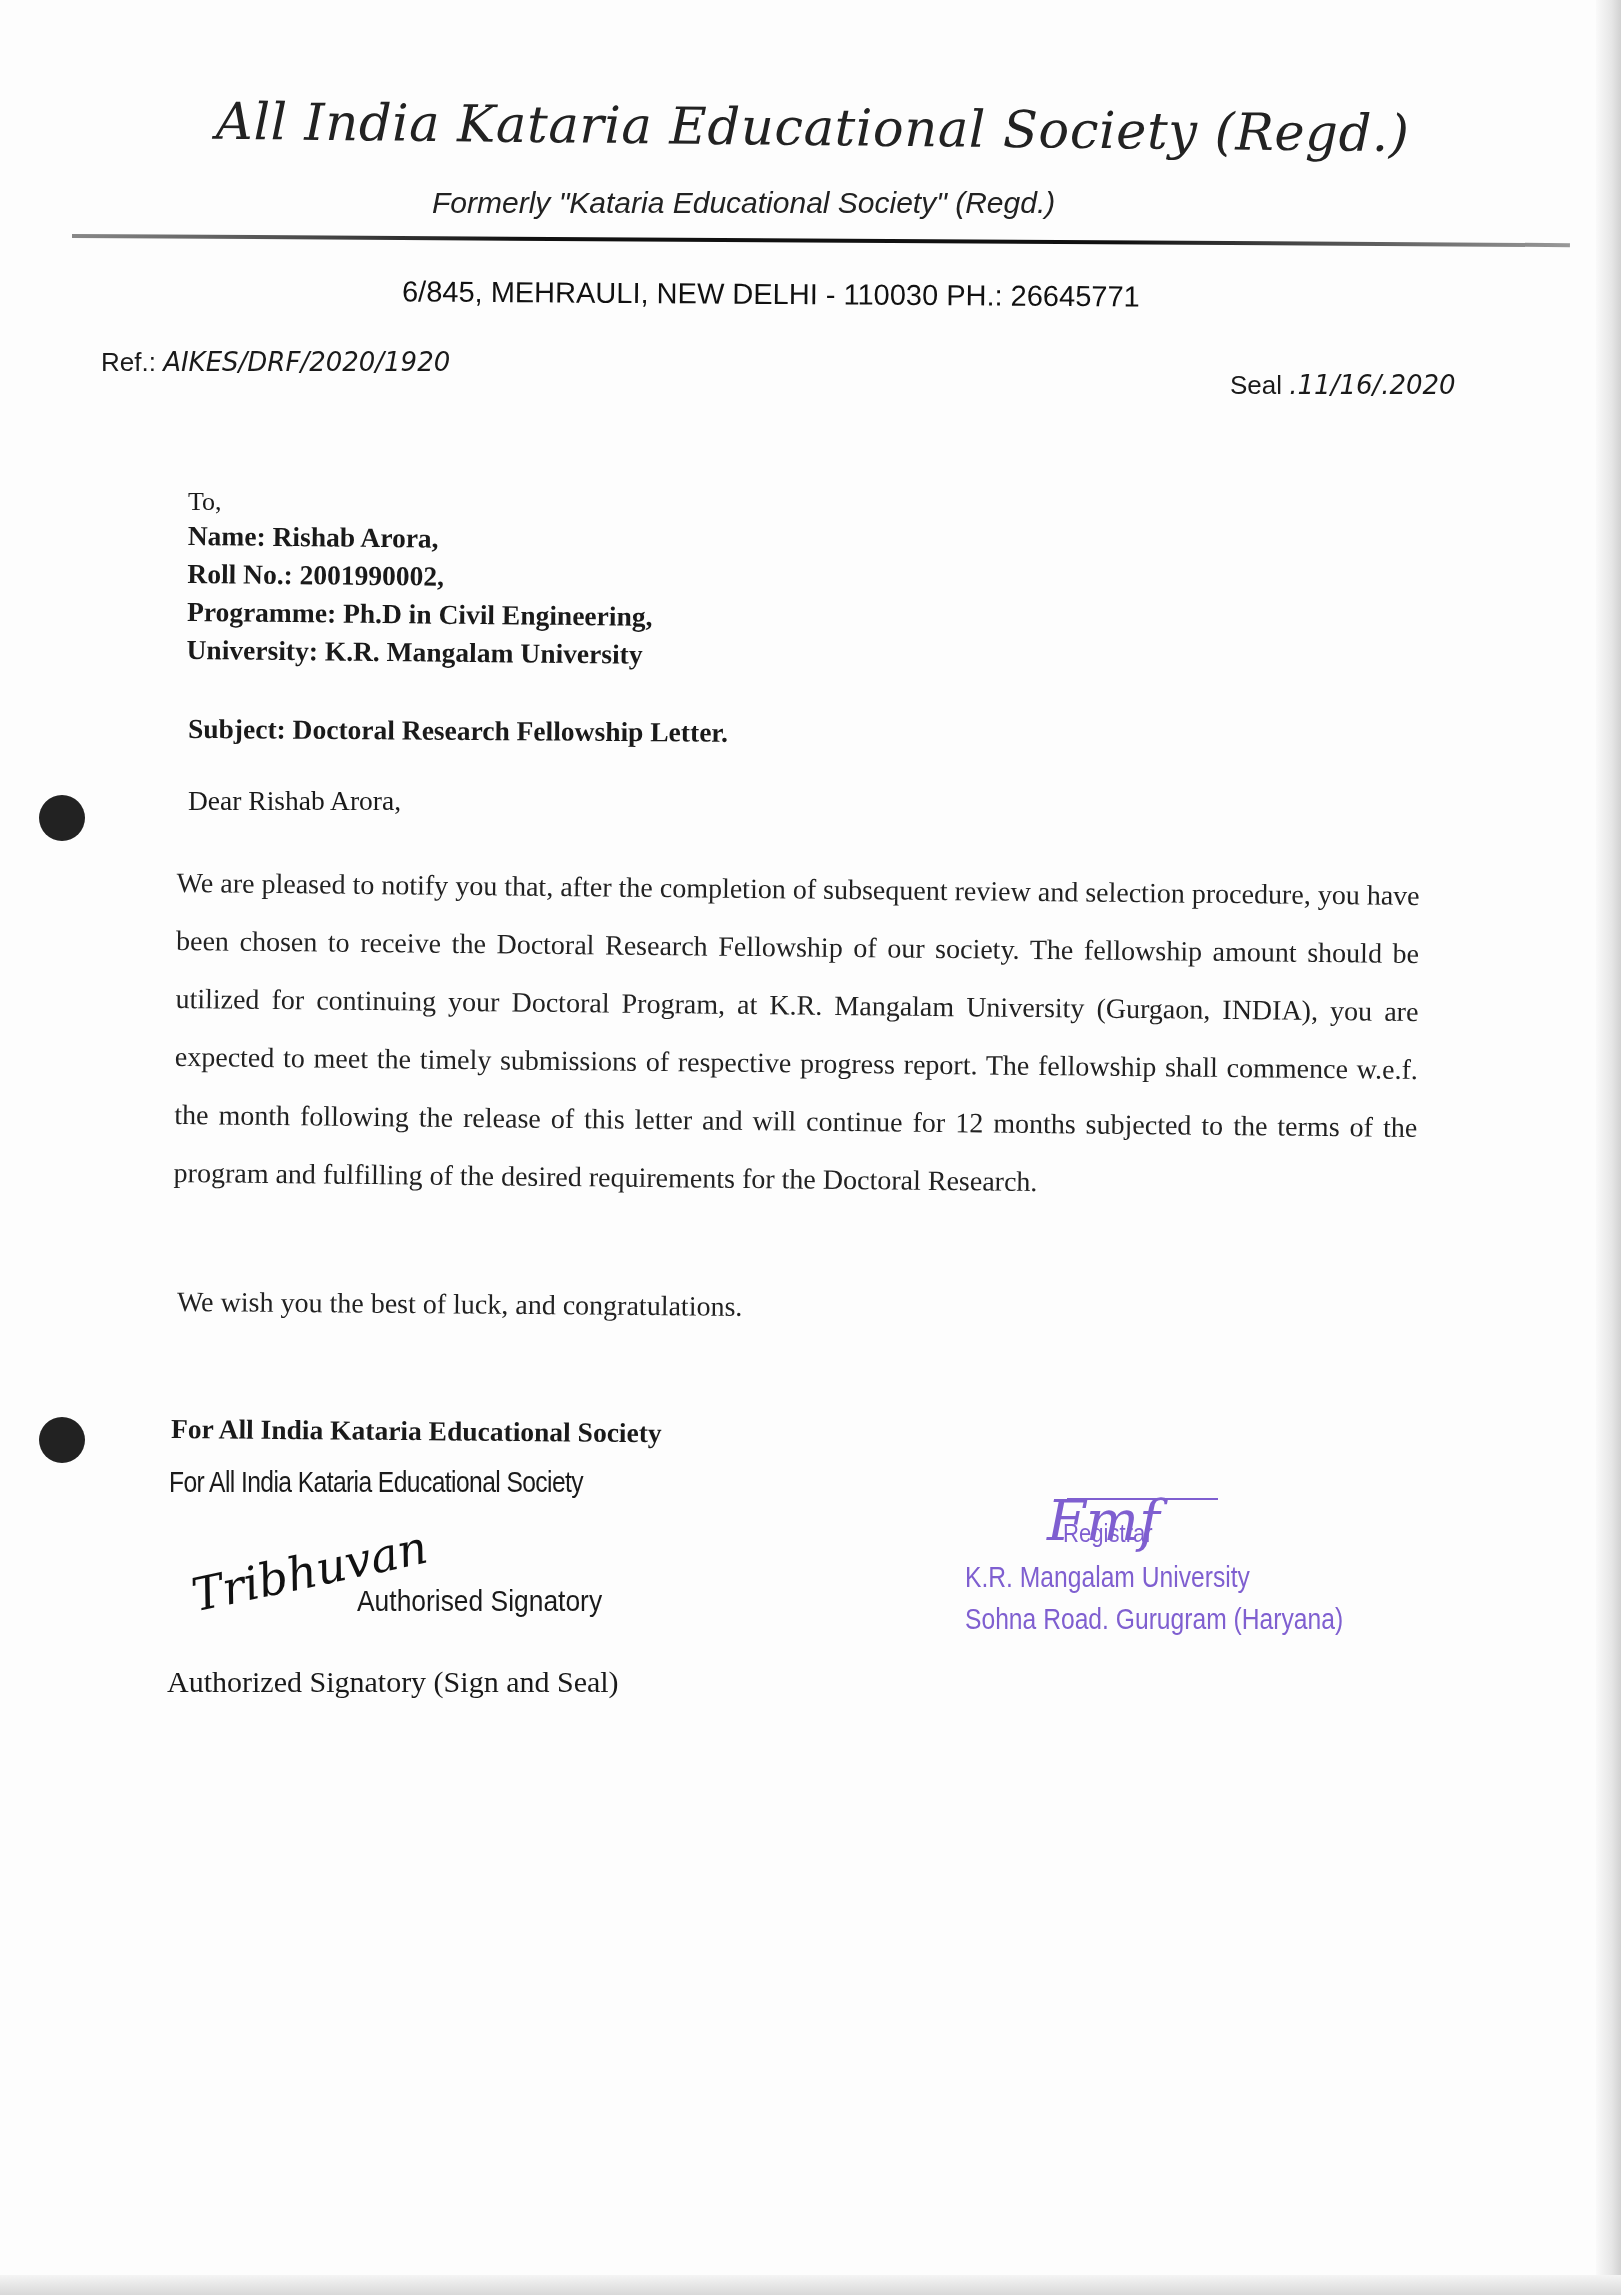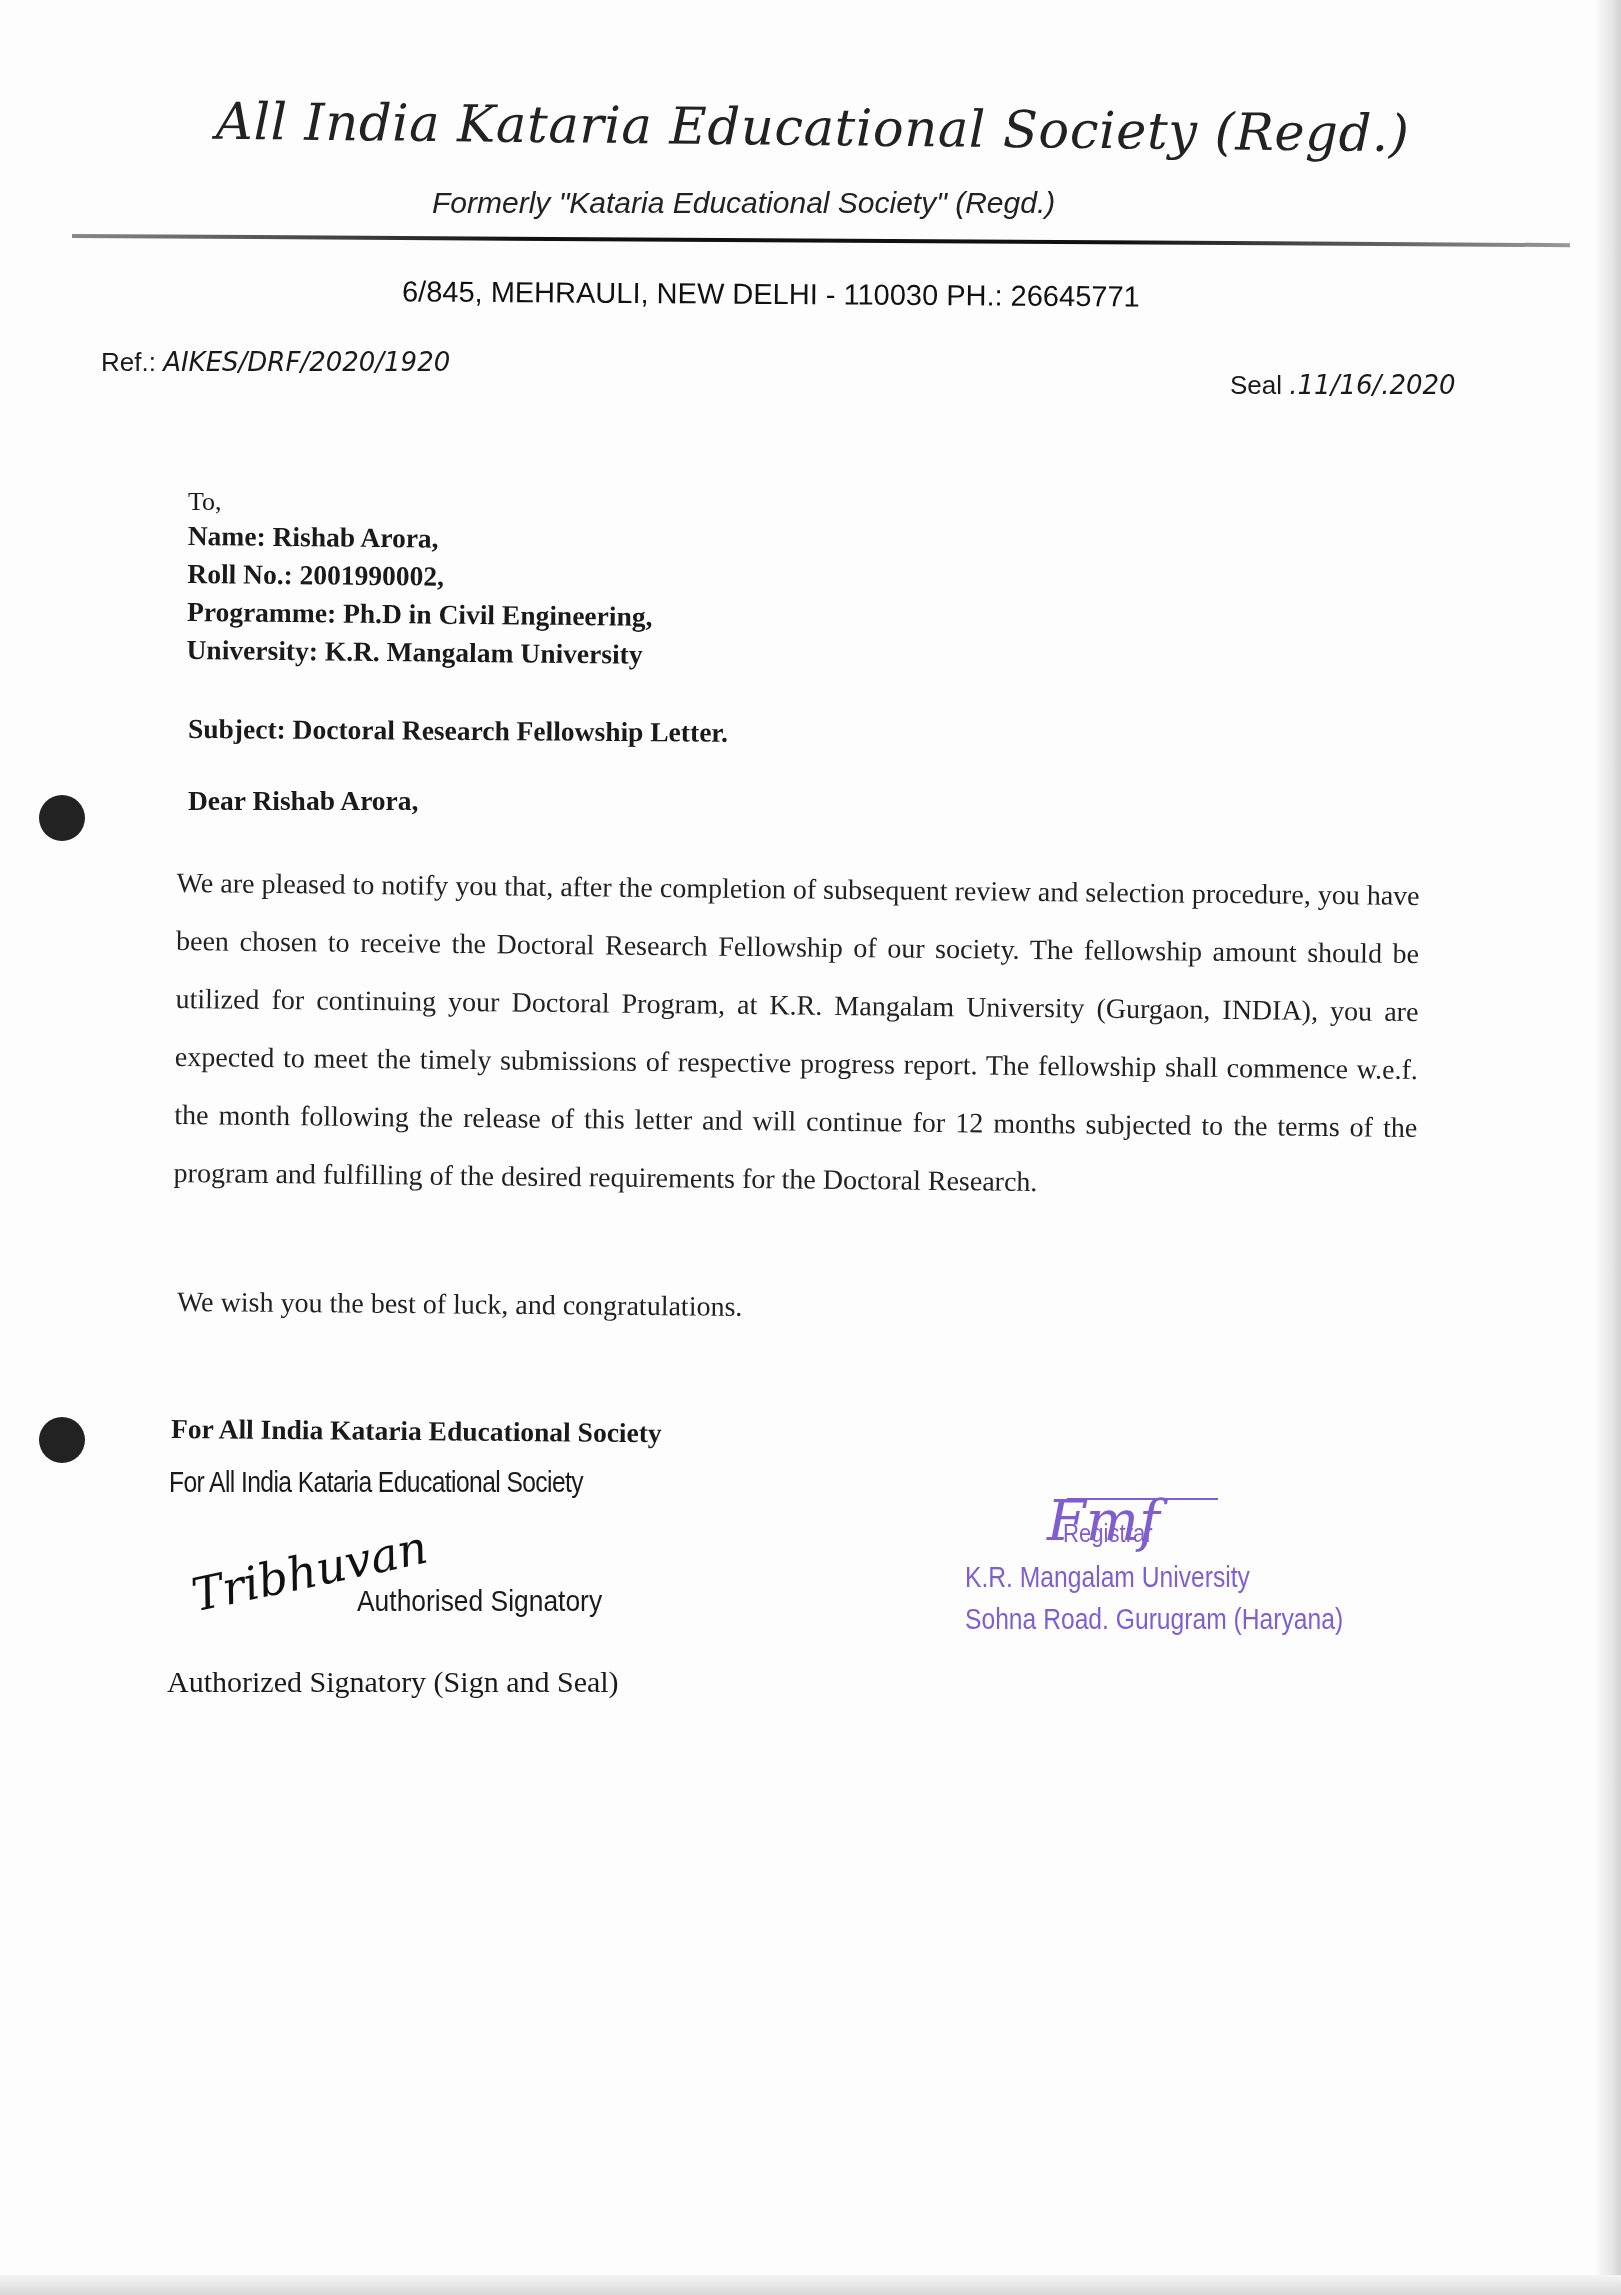--- a/index.html
+++ b/index.html
@@ -8,21 +8,21 @@
   .title { left:216px; top:98px; font-family:"DejaVu Serif", serif; font-style:italic; font-size:51px; letter-spacing:0.7px; color:#222; white-space:nowrap; transform:rotate(0.6deg); }
   .formerly { left:432px; top:186px; font-family:"Liberation Sans", sans-serif; font-style:italic; font-size:30px; color:#222; white-space:nowrap; }
   .rule { left:72px; top:234px; width:1498px; height:3.9px; background:linear-gradient(90deg,#888,#111 30%,#111 70%,#999); transform:rotate(0.35deg); transform-origin:left; }
   .address { left:402px; top:278px; font-family:"Liberation Sans", sans-serif; font-size:29px; color:#111; white-space:nowrap; transform:rotate(0.4deg); }
   .ref { left:101px; top:347px; font-family:"Liberation Sans", sans-serif; font-size:26px; white-space:nowrap; }
   .ref .hand, .date .hand { font-family:"DejaVu Sans", sans-serif; font-style:italic; font-size:26px; }
   .date { left:1230px; top:370px; font-family:"Liberation Sans", sans-serif; font-size:26px; white-space:nowrap; }
   .to { left:188px; top:455px; font-size:26px;margin-top:32px; }
   .addr-block { left:188px; top:517px; font-size:27.5px; font-weight:bold; line-height:38px; transform:rotate(0.6deg); transform-origin:left top; }
   .subject { left:188px; top:713px; font-size:27.5px; font-weight:bold; transform:rotate(0.4deg); transform-origin:left; }
-  .salutation { left:188px; top:785px; font-size:27.5px; font-weight:bold; }
+  .salutation { left:188px; top:785px; font-size:27.5px; font-weight:normal; }
   .body-text { left:177px; top:854px; width:1243px; font-size:28px; line-height:58px; text-align:justify; transform:rotate(0.6deg); transform-origin:left top; color:#222; }
   .wish { left:177px; top:1286px; font-size:28px; transform:rotate(0.5deg); transform-origin:left; color:#222; }
   .for1 { left:171px; top:1413px; font-size:27.5px; font-weight:bold; transform:rotate(0.5deg); transform-origin:left; }
   .for2 { left:169px; top:1466px; font-family:"Liberation Sans", sans-serif; font-size:29px; transform:scaleX(0.85); transform-origin:left; letter-spacing:-0.7px; }
   .sig-script { left:190px; top:1544px; font-family:"DejaVu Serif", serif; font-style:italic; font-size:46px; transform:rotate(-12deg); color:#111; }
   .auth-sig { left:357px; top:1584px; font-family:"Liberation Sans", sans-serif; font-size:30px; transform:scaleX(0.88); transform-origin:left; }
   .auth-seal { left:167px; top:1665px; font-size:30px; font-weight:normal; }
   .hole { width:46px; height:46px; border-radius:50%; background:#222; left:39px; }
   .stamp { color:#7f5fd0; font-family:"Liberation Sans", sans-serif; }
   .stamp-sig { left:1047px; top:1456px; font-family:"DejaVu Serif", serif; font-style:italic; font-size:56px;margin-top:32px; }

